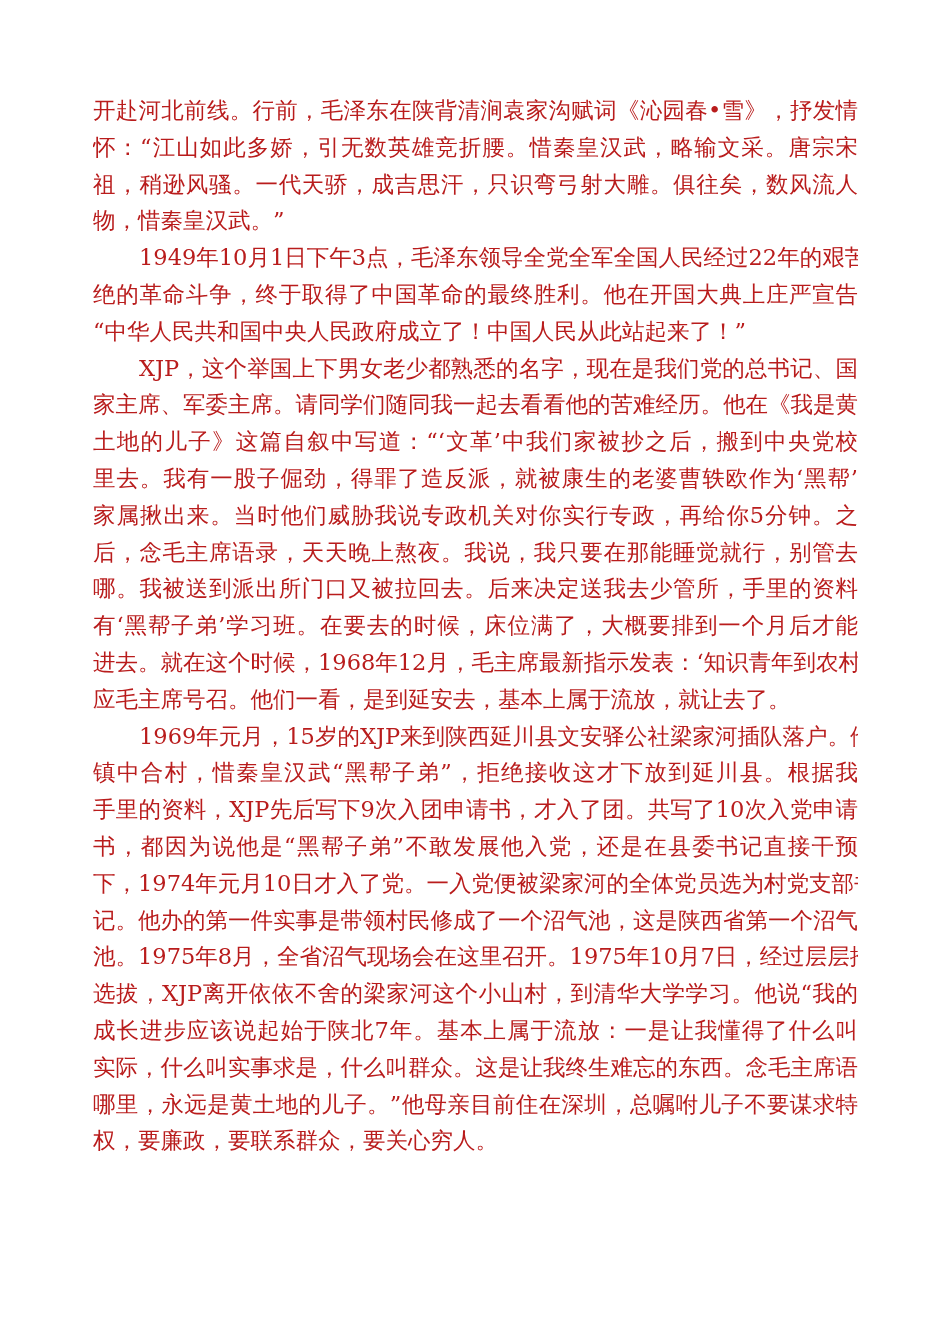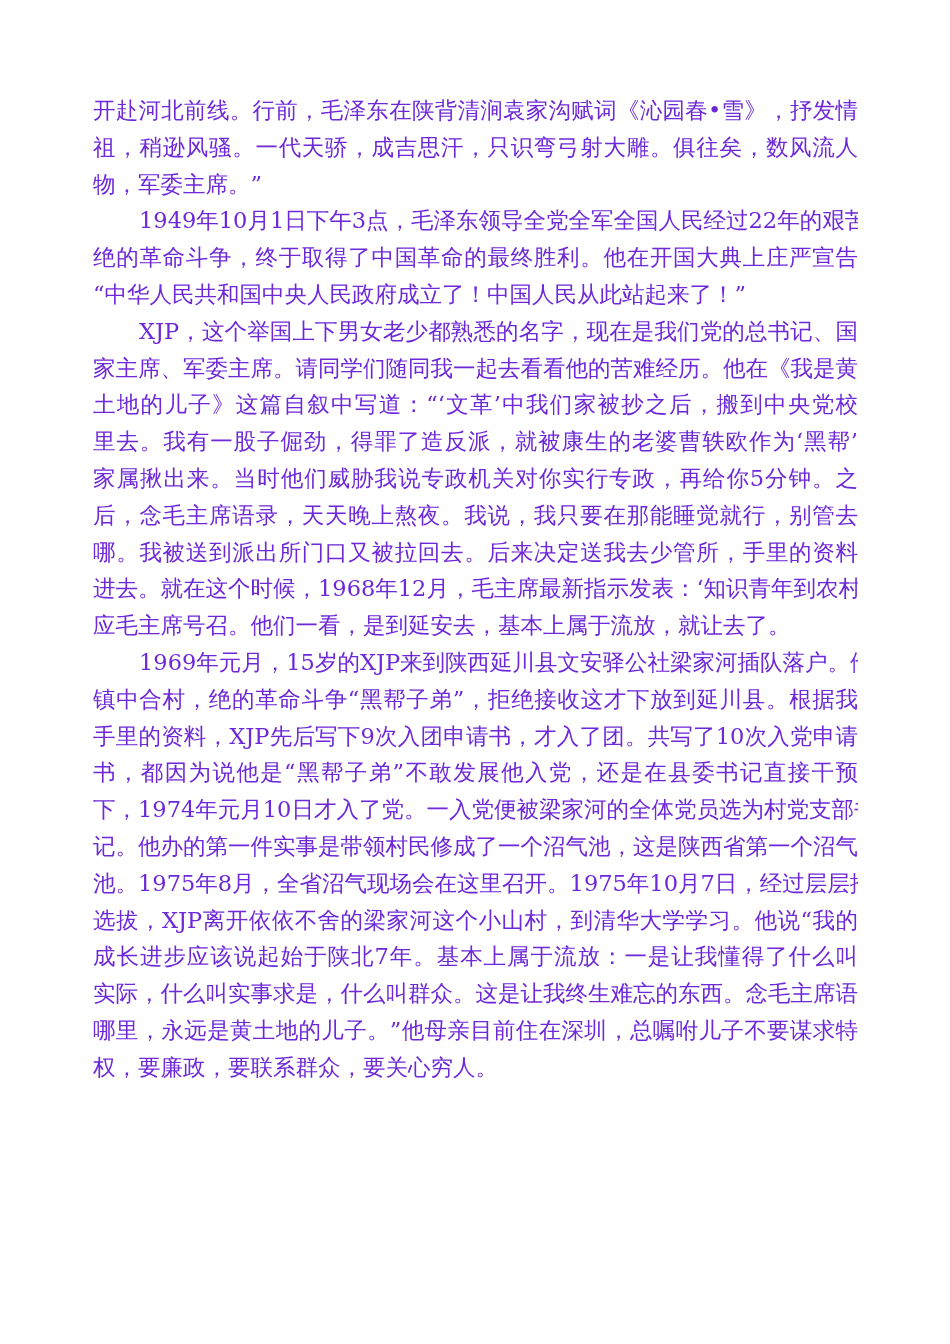--- a/index.html
+++ b/index.html
@@ -11,21 +11,21 @@
       width: 950px;
       height: 1344px;
       position: relative;
       overflow: hidden;
     }
     .page {
       position: absolute;
       left: 93px;
       top: 92px;
       width: 765px;
-      color: #6d28d9;
+      color: #b91c1c;
       font-family: "DejaVu Serif", "Liberation Serif", serif;
       font-size: 22.5px;
       line-height: 36.8px;
     }
     .line {
       display: block;
       height: 36.8px;
       white-space: nowrap;
       text-align: justify;
       text-align-last: justify;
@@ -44,45 +44,47 @@
       display: block;
     }
   </style>
 </head>
 <body>
 
 <div class="page">
 
   <div class="para">
     <span class="line">开赴河北前线。行前，毛泽东在陕背清涧袁家沟赋词《沁园春•雪》，抒发情</span>
+    <span class="line">怀：“江山如此多娇，引无数英雄竞折腰。惜秦皇汉武，略输文采。唐宗宋</span>
     <span class="line">祖，稍逊风骚。一代天骄，成吉思汗，只识弯弓射大雕。俱往矣，数风流人</span>
-    <span class="line last">物，军委主席。”</span>
+    <span class="line last">物，惜秦皇汉武。”</span>
   </div>
 
   <div class="para">
     <span class="line indent">1949年10月1日下午3点，毛泽东领导全党全军全国人民经过22年的艰苦卓</span>
     <span class="line">绝的革命斗争，终于取得了中国革命的最终胜利。他在开国大典上庄严宣告</span>
     <span class="line last">“中华人民共和国中央人民政府成立了！中国人民从此站起来了！”</span>
   </div>
 
   <div class="para">
     <span class="line indent">XJP，这个举国上下男女老少都熟悉的名字，现在是我们党的总书记、国</span>
     <span class="line">家主席、军委主席。请同学们随同我一起去看看他的苦难经历。他在《我是黄</span>
     <span class="line">土地的儿子》这篇自叙中写道：“‘文革’中我们家被抄之后，搬到中央党校</span>
     <span class="line">里去。我有一股子倔劲，得罪了造反派，就被康生的老婆曹轶欧作为‘黑帮’</span>
     <span class="line">家属揪出来。当时他们威胁我说专政机关对你实行专政，再给你5分钟。之</span>
     <span class="line">后，念毛主席语录，天天晚上熬夜。我说，我只要在那能睡觉就行，别管去</span>
     <span class="line">哪。我被送到派出所门口又被拉回去。后来决定送我去少管所，手里的资料</span>
+    <span class="line">有‘黑帮子弟’学习班。在要去的时候，床位满了，大概要排到一个月后才能</span>
     <span class="line">进去。就在这个时候，1968年12月，毛主席最新指示发表：‘知识青年到农村</span>
     <span class="line last">应毛主席号召。他们一看，是到延安去，基本上属于流放，就让去了。</span>
   </div>
 
   <div class="para">
     <span class="line indent">1969年元月，15岁的XJP来到陕西延川县文安驿公社梁家河插队落户。他</span>
-    <span class="line">镇中合村，绝的革命斗争“黑帮子弟”，拒绝接收这才下放到延川县。根据我</span>
+    <span class="line">镇中合村，惜秦皇汉武“黑帮子弟”，拒绝接收这才下放到延川县。根据我</span>
     <span class="line">手里的资料，XJP先后写下9次入团申请书，才入了团。共写了10次入党申请</span>
     <span class="line">书，都因为说他是“黑帮子弟”不敢发展他入党，还是在县委书记直接干预</span>
     <span class="line">下，1974年元月10日才入了党。一入党便被梁家河的全体党员选为村党支部书</span>
     <span class="line">记。他办的第一件实事是带领村民修成了一个沼气池，这是陕西省第一个沼气</span>
     <span class="line">池。1975年8月，全省沼气现场会在这里召开。1975年10月7日，经过层层推荐</span>
     <span class="line">选拔，XJP离开依依不舍的梁家河这个小山村，到清华大学学习。他说“我的</span>
     <span class="line"><span>成长进步应该说起始于陕北7年。基本上属于流放：</span><span class="bold">一是让我懂得了什么叫</span></span>
     <span class="line"><span class="bold">实际，什么叫实事求是，什么叫群众。</span><span>这是让我终生难忘的东西。念毛主席语录</span></span>
     <span class="line">哪里，永远是黄土地的儿子。”他母亲目前住在深圳，总嘱咐儿子不要谋求特</span>
     <span class="line last">权，要廉政，要联系群众，要关心穷人。</span>

